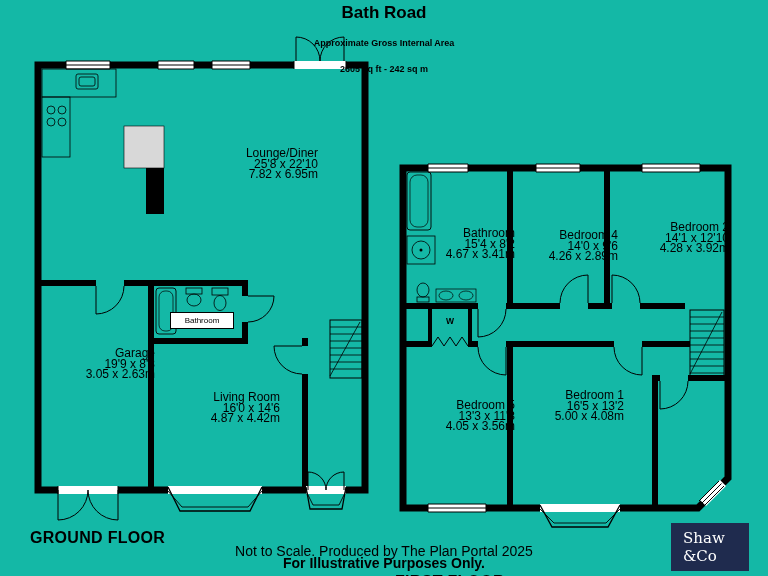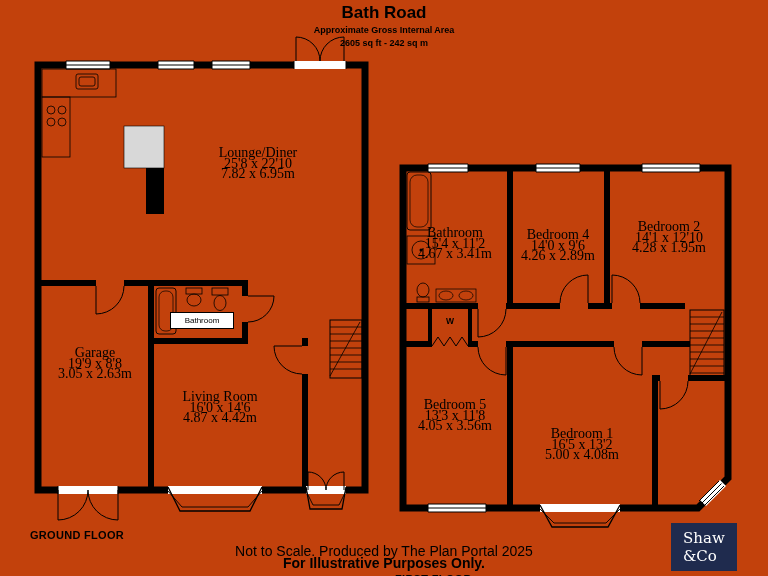--- a/index.html
+++ b/index.html
@@ -1,38 +1,38 @@
 <!DOCTYPE html>
 <html><head>
 <meta charset="utf-8">
 <style>
   * { margin:0; padding:0; box-sizing:border-box; }
   html,body { background:#fff; }
   .page {
-    position:relative; width:768px; height:576px; background:#c2410c;
+    position:relative; width:768px; height:576px; background:#14b8a6;
     font-family:"Liberation Sans", sans-serif; overflow:hidden; color:#000;padding-left:11px;
   }
   .plan-svg { position:absolute; left:0; top:0; }
   .header { position:absolute; left:0; top:3px; width:768px; text-align:center; }
   .title { font-size:17px; font-weight:bold; line-height:20px; }
-  .sub { font-size:9px; font-weight:bold; line-height:11px; margin-top:2px; }
-  .room-label { position:absolute; text-align:center; font-size:14px; line-height:10.5px;font-family:Liberation Serif, serif; }
+  .sub { font-size:9px; font-weight:bold; line-height:11px; margin-top:15px; }
+  .room-label { position:absolute; text-align:right; font-size:12px; line-height:10.5px; }
   .room-label .nm { white-space:nowrap; }
   .bath-box {
     position:absolute; left:170px; top:312px; width:64px; height:17px;
     border:1px solid #000; background:#fff; font-size:8px; line-height:15px; text-align:center;
   }
   .w-label { position:absolute; left:440px; top:316px; width:20px; text-align:center;
     font-size:8.5px; font-weight:bold; }
-  .floor-label { position:absolute; top:529px; font-size:11px; font-weight:bold; letter-spacing:0.3px; }
+  .floor-label { position:absolute; top:529px; font-size:16px; font-weight:bold; letter-spacing:0.3px; }
   .gf-label { left:30px; } .ff-label { left:395px;margin-top:44px; }
   .note { position:absolute; left:0; width:768px; text-align:center; font-size:14px; }
   .note1 { top:543px; } .note2 { top:555px; font-weight:bold; }
   .logo {
-    position:absolute; left:671px; top:523px; width:66px; height:48px;
+    position:absolute; left:671px; top:523px; width:78px; height:48px;
     background:#1f2b4e; color:#fff; font-family:"DejaVu Serif", serif;
     font-size:15px; line-height:18px; padding:6px 0 0 12px;
   }
 </style>
 </head>
 <body>
 
 <div class="page">
 
   <svg class="plan-svg" width="768" height="576" viewBox="0 0 768 576" xmlns="http://www.w3.org/2000/svg">
@@ -223,40 +223,40 @@
     <div>3.05 x 2.63m</div>
   </div>
   <div class="room-label" style="left:160px; top:392px; width:120px;">
     <div class="nm">Living Room</div>
     <div>16'0 x 14'6</div>
     <div>4.87 x 4.42m</div>
   </div>
 
   <div class="room-label" style="left:395px; top:228px; width:120px;">
     <div class="nm">Bathroom</div>
-    <div>15'4 x 11'2</div>
+    <div>15'4 x 8'2</div>
     <div>4.67 x 3.41m</div>
   </div>
   <div class="room-label" style="left:498px; top:230px; width:120px;">
     <div class="nm">Bedroom 4</div>
     <div>14'0 x 9'6</div>
     <div>4.26 x 2.89m</div>
   </div>
   <div class="room-label" style="left:609px; top:222px; width:120px;">
     <div class="nm">Bedroom 2</div>
     <div>14'1 x 12'10</div>
-    <div>4.28 x 1.95m</div>
+    <div>4.28 x 3.92m</div>
   </div>
   <div class="w-label">W</div>
   <div class="room-label" style="left:395px; top:400px; width:120px;">
     <div class="nm">Bedroom 5</div>
     <div>13'3 x 11'8</div>
     <div>4.05 x 3.56m</div>
   </div>
-  <div class="room-label" style="left:522px; top:390px; width:120px;margin-top:39px;">
+  <div class="room-label" style="left:504px; top:390px; width:120px;">
     <div class="nm">Bedroom 1</div>
     <div>16'5 x 13'2</div>
     <div>5.00 x 4.08m</div>
   </div>
 
   <div class="floor-label gf-label">GROUND FLOOR</div>
   <div class="floor-label ff-label">FIRST FLOOR</div>
 
   <div class="note note1">Not to Scale. Produced by The Plan Portal 2025</div>
   <div class="note note2">For Illustrative Purposes Only.</div>

